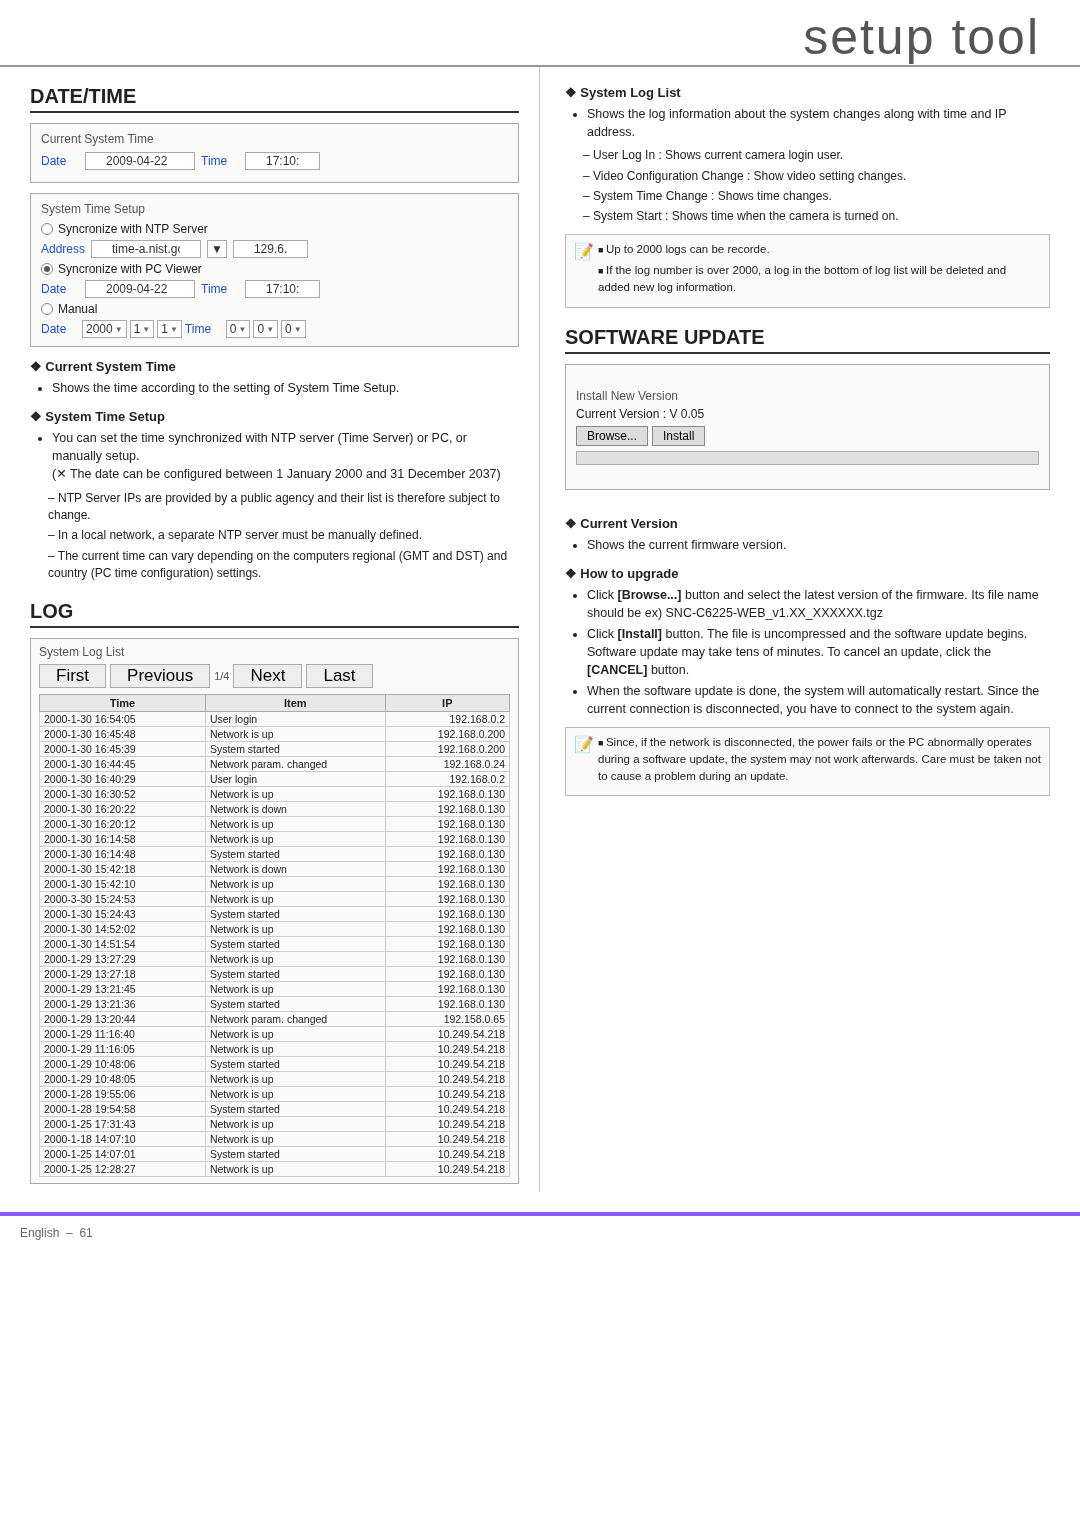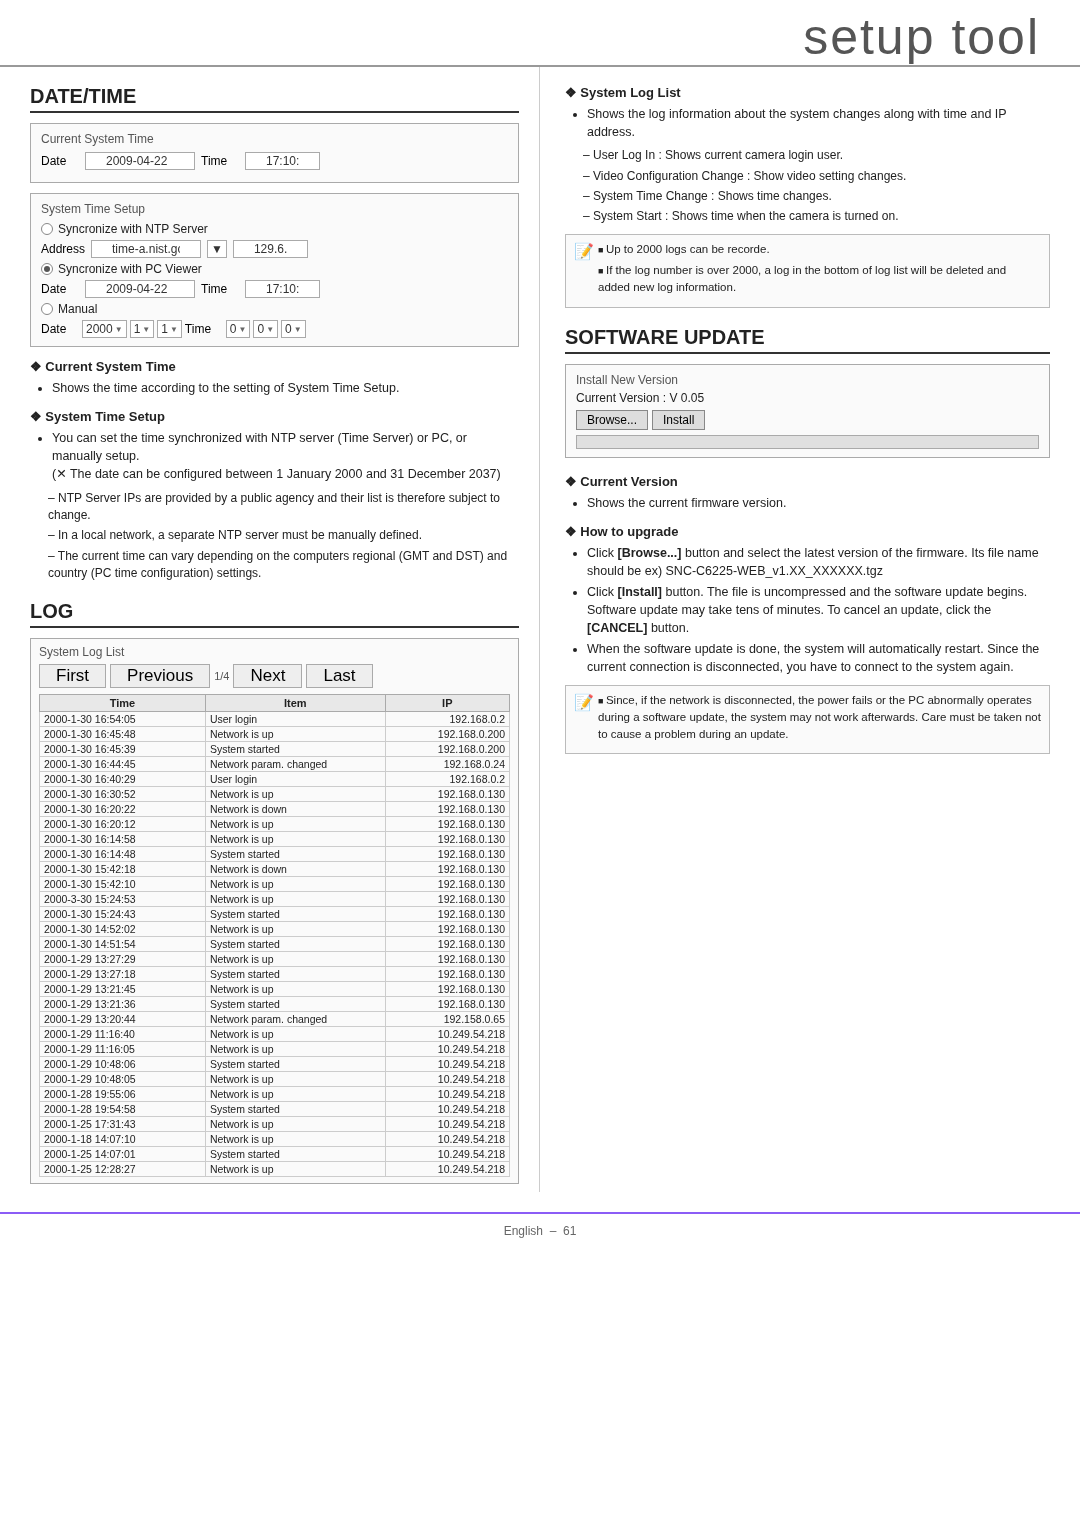--- a/index.html
+++ b/index.html
@@ -68,21 +68,21 @@
       margin-bottom: 6px;
     }
     .field-row {
       display: flex;
       align-items: center;
       gap: 6px;
       margin-bottom: 4px;
       font-size: 12px;
     }
     .field-label {
-      color: #000000;
+      color: #1d4ed8;
       min-width: 38px;
     }
     .field-input {
       border: 1px solid #aaa;
       padding: 1px 20px;
       font-size: 12px;
       background: #fff;
       color: #333;
       height: 18px;
     }
@@ -233,22 +233,22 @@
       font-size: 10.5px;
       white-space: nowrap;
     }
     table.log-table td:first-child { min-width: 120px; }
     table.log-table td:nth-child(2) { min-width: 130px; }
     table.log-table td:nth-child(3) { min-width: 90px; text-align: right; }
 
     
     .update-panel {
       border: 1px solid #aaa;
-      padding: 8px 10px;
-      margin-bottom: 16px;
+      padding: 24px 10px;
+      margin-bottom: 26px;
       background: #fafafa;
     }
     .update-panel-title {
       font-size: 12px;
       color: #555;
       margin-bottom: 4px;
     }
     .update-row {
       font-size: 12px;
       margin-bottom: 4px;
@@ -269,25 +269,25 @@
     .update-progress-bar {
       width: 100%;
       height: 14px;
       border: 1px solid #aaa;
       background: #e0e0e0;
       margin-top: 4px;
     }
 
     
     .page-footer {
-      text-align: center;
-      padding: 10px 26px;
+      text-align: left;
+      padding: 10px 20px;
       font-size: 12px;
       color: #666;
-      border-top: 2px solid #8b5cf6;
+      border-top: 4px solid #8b5cf6;
       margin-top: 20px;
     }
 
     
     .manual-row {
       display: flex;
       align-items: center;
       gap: 3px;
       font-size: 12px;
       flex-wrap: wrap;

